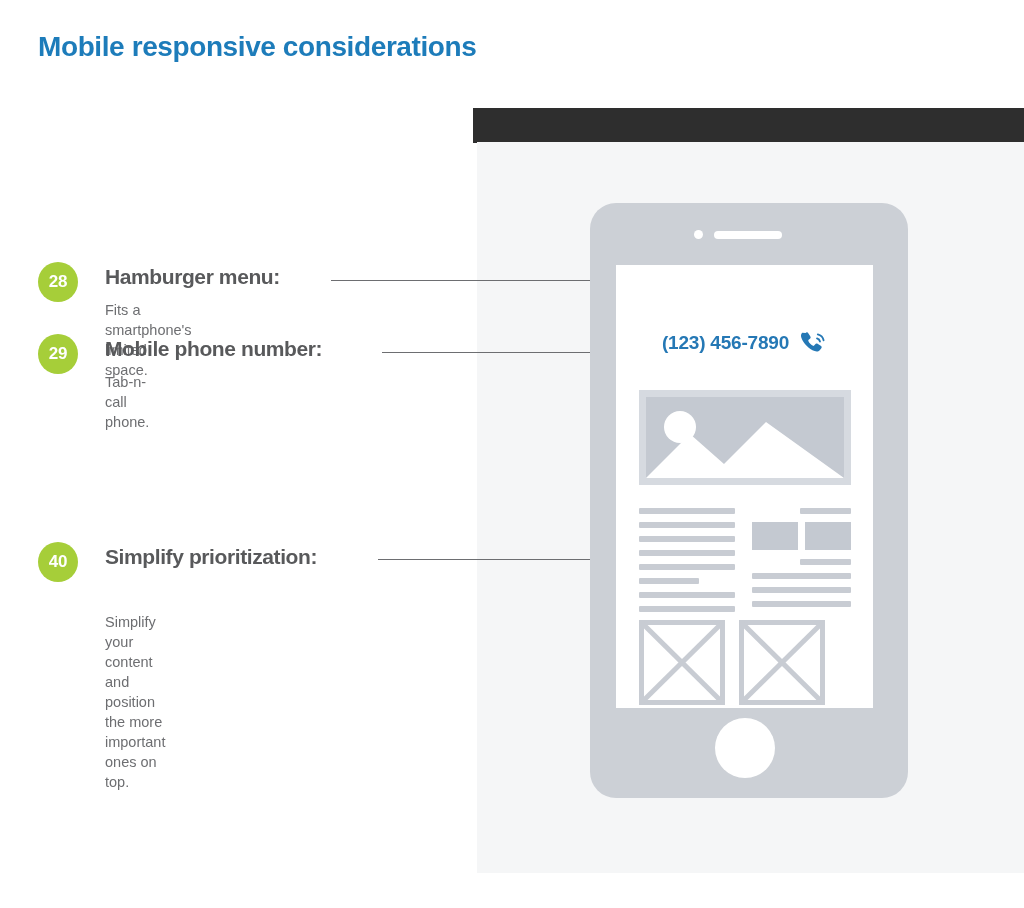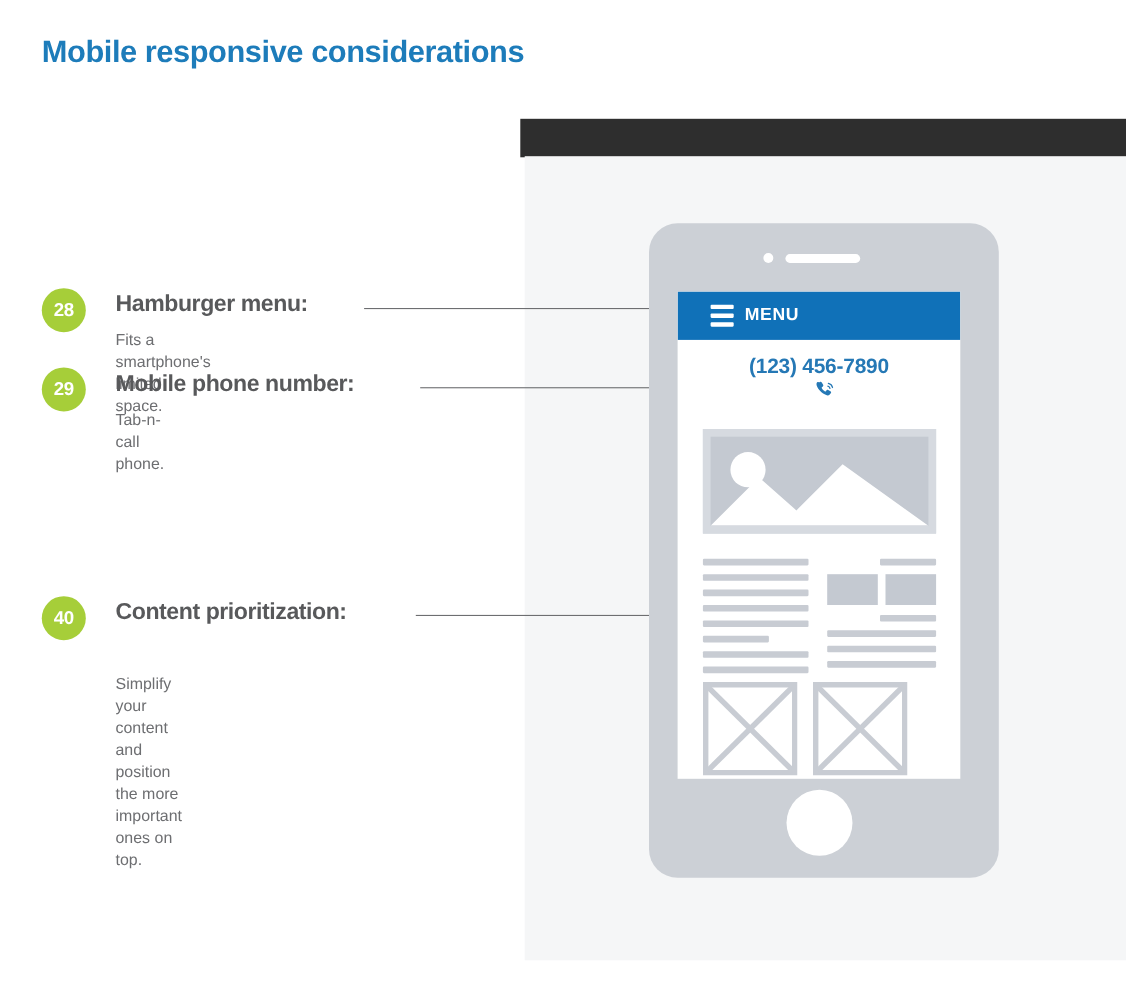--- a/index.html
+++ b/index.html
@@ -180,21 +180,20 @@
   
   .phone-row {
     position: absolute;
     left: 0;
     top: 58px;
     width: 257px;
     height: 40px;
     display: flex;
     align-items: center;
     justify-content: center;
-    flex-direction: column;
   }
   .phone-number {
     color: #2578b5;
     font-size: 19px;
     font-weight: bold;
     letter-spacing: -0.2px;
   }
   .phone-call-icon {
     margin-left: 10px;
     width: 28px;
@@ -302,42 +301,34 @@
 <div class="callout" style="top:334px;">
   <div class="badge">29</div>
   <div class="heading">Mobile phone number:</div>
   <div class="desc" style="top:38px;">Tab-n-call phone.</div>
 </div>
 <div class="leader" style="left:382px; top:352px; width:232px;"></div>
 <div class="leader-dot" style="left:614px; top:346px;"></div>
 
 <div class="callout" style="top:542px;">
   <div class="badge">40</div>
-  <div class="heading">Content prioritization:</div>
+  <div class="heading">Simplify prioritization:</div>
   <div class="desc" style="top:38px;margin-top:32px;">Simplify your content and position the more
 important ones on top.</div>
 </div>
 <div class="leader" style="left:378px; top:559px; width:236px;"></div>
 <div class="leader-dot" style="left:614px; top:553px;"></div>
 
 <div class="phone-body"></div>
 <div class="phone-camera"></div>
 <div class="phone-speaker"></div>
 <div class="phone-home"></div>
 
 <div class="phone-screen">
 
-  <div class="menu-bar">
-    <div class="hamburger">
-      <span></span>
-        <span></span>
-        <span></span>
-    </div>
-    <div class="menu-label">MENU</div>
-  </div>
 
   <div class="phone-row">
     <div class="phone-number">(123) 456-7890</div>
     <svg class="phone-call-icon" viewBox="0 0 32 32">
       <path d="M7.5 4.5c1.3-1.2 2.6-0.7 3.3 0.5l2.2 3.6c0.6 1 0.4 1.9-0.5 2.6l-1.5 1.2c-0.4 0.3-0.5 0.7-0.3 1.2 0.8 2 3.3 4.6 5.4 5.6 0.5 0.2 0.9 0.1 1.2-0.3l1.3-1.6c0.7-0.9 1.6-1 2.6-0.4l3.6 2.2c1.2 0.7 1.6 2 0.5 3.3l-1.6 1.8c-1.4 1.6-3.6 1.9-5.8 1-3.3-1.3-6.6-3.6-9.2-6.2-2.6-2.6-4.8-5.8-6-9.1-0.8-2.2-0.5-4.3 1-5.7z" fill="#2578b5"></path>
       <path d="M21.5 6.2c3.3 0.8 5.9 3.4 6.6 6.7" fill="none" stroke="#2578b5" stroke-width="2.1" stroke-linecap="round"></path>
       <path d="M20.6 10.8c1.7 0.5 3 1.8 3.4 3.5" fill="none" stroke="#2578b5" stroke-width="2.1" stroke-linecap="round"></path>
     </svg>
   </div>
 

